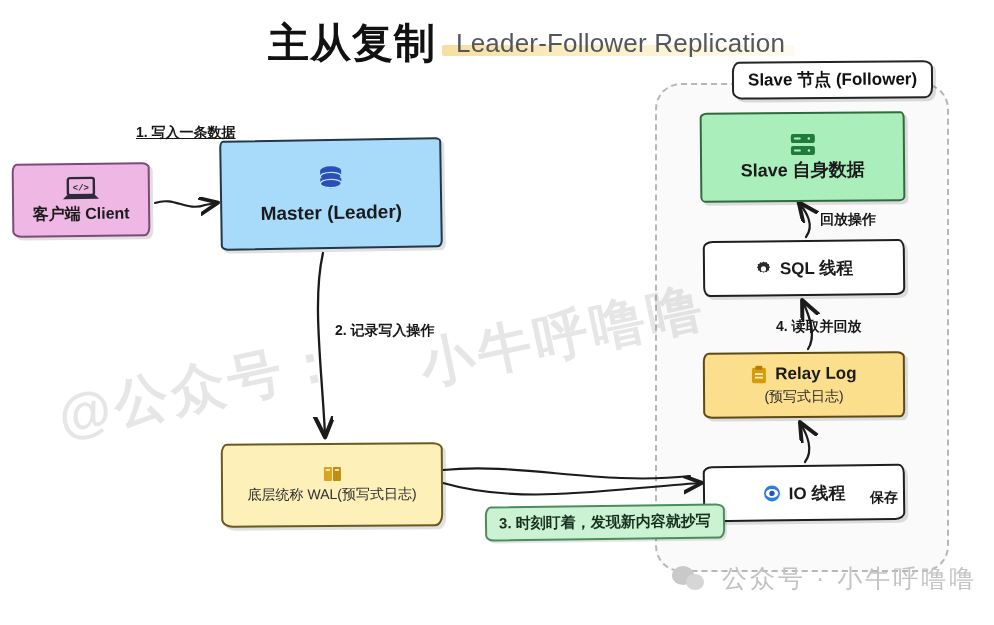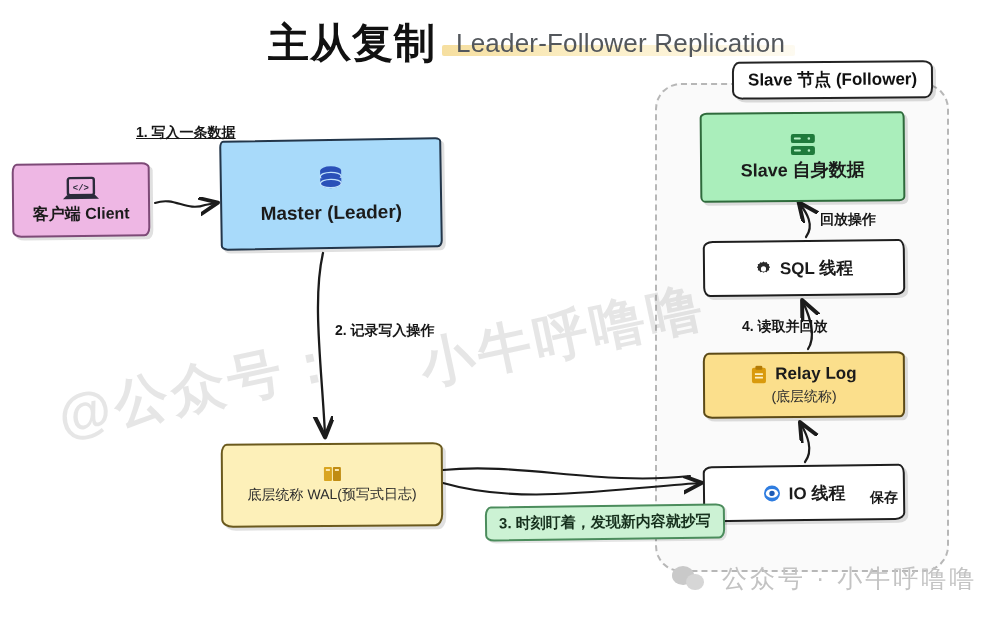--- a/index.html
+++ b/index.html
@@ -229,21 +229,21 @@
   .edge-label {
     position: absolute;
     font-size: 14px;
     font-weight: bold;
     color: #171717;
     white-space: nowrap;
     z-index: 15;
   }
   #lbl-1 { left: 136px; top: 124px; text-decoration: underline; }
   #lbl-2 { left: 335px; top: 322px; }
-  #lbl-4 { left: 742px; top: 318px; }
+  #lbl-4 { left: 776px; top: 318px; }
   #lbl-replay { left: 820px; top: 211px; }
   #lbl-save  { left: 870px; top: 441px; margin-top: 48px; }
 
   
   .icon { display: inline-block; line-height: 0; }
 
   .db-icon { width: 30px; height: 30px; }
   .laptop-icon { width: 40px; height: 28px; }
   .server-icon { width: 30px; height: 26px; }
   .gear-icon { width: 17px; height: 17px; }
@@ -386,21 +386,21 @@
     <span class="icon clip-icon">
       <svg viewBox="0 0 16 19" width="16" height="19">
         <rect x="1" y="2.5" width="14" height="15.5" rx="2" fill="#d99a0c"></rect>
         <rect x="4.5" y="0.5" width="7" height="4" rx="1.4" fill="#b37b06"></rect>
         <rect x="4" y="8" width="8" height="1.7" fill="#fdf0c5"></rect>
         <rect x="4" y="11.5" width="8" height="1.7" fill="#fdf0c5"></rect>
       </svg>
     </span>
     <span>Relay Log</span>
   </div>
-  <div class="sub">(底层统称)</div>
+  <div class="sub">(预写式日志)</div>
 </div>
 
 <div class="box" id="box-io">
   <div class="title-line">
     <span class="icon eye-icon">
       <svg viewBox="0 0 18 18" width="18" height="18">
         <circle cx="9" cy="9" r="8" fill="#2f7de0"></circle>
         <ellipse cx="9" cy="9" rx="6.2" ry="4.4" fill="#ffffff"></ellipse>
         <circle cx="9" cy="9" r="2.7" fill="#1d5bb5"></circle>
       </svg>

